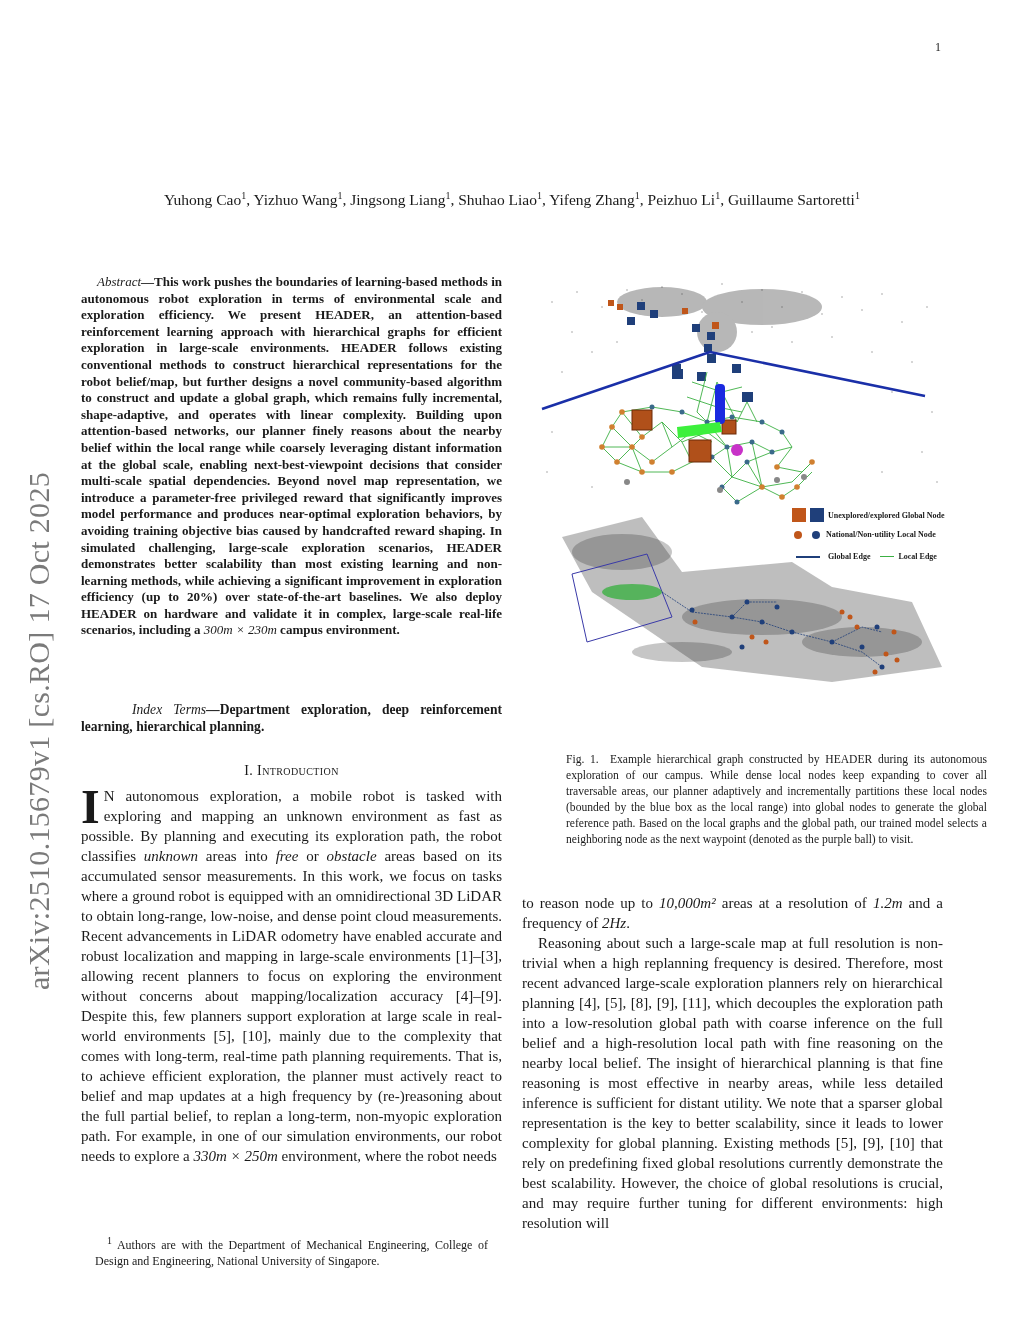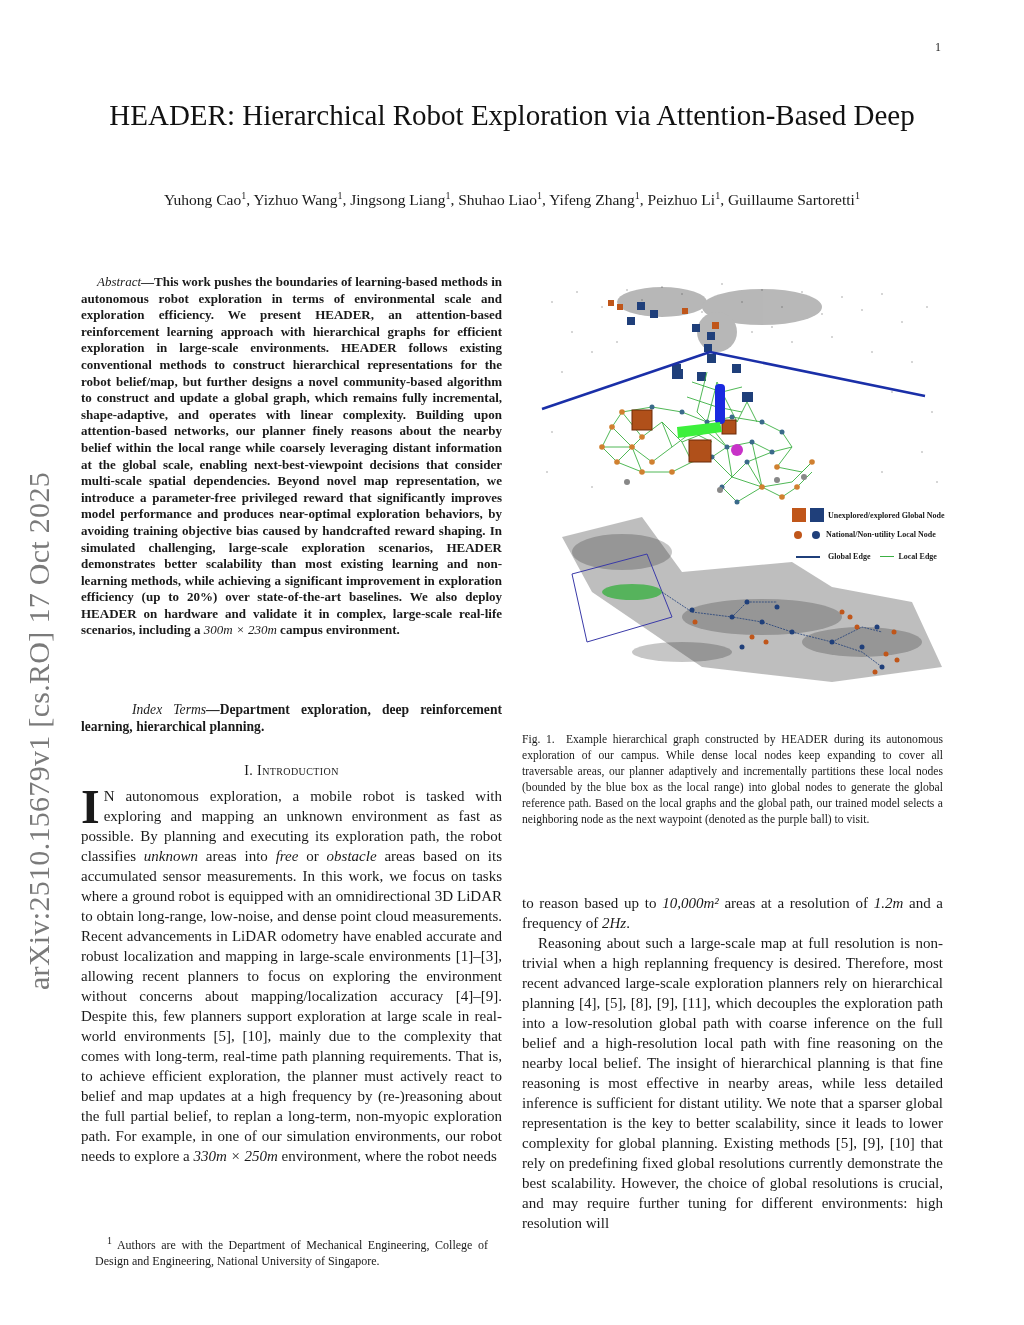--- a/index.html
+++ b/index.html
@@ -26,42 +26,41 @@
   .section-head { position: absolute; top: 763px; left: 81px; width: 421px; text-align: center;
                   font-size: 14px; letter-spacing: 0.4px; }
   .section-head .sc { font-variant: small-caps; }
   .intro { top: 786px; font-size: 15px; line-height: 20px; }
   .intro p { margin: 0; }
   .dropcap { float: left; font-size: 48px; line-height: 38px; font-weight: bold;
              margin: 2px 4px 0 0; }
   .footnote { top: 1219px; font-size: 12px; line-height: 16px; }
   .footnote p { margin: 14px; text-indent: 12px; }
   .figure { position: absolute; left: 532px; top: 272px; width: 420px; height: 440px; }
-  .caption { top: 732px; font-size: 11.6px; line-height: 16px; }
+  .caption { top: 752px; font-size: 11.6px; line-height: 16px; margin-left: 44px; }
   .caption p { margin: 0; }
   .right-body { top: 893px; font-size: 15px; line-height: 20px; }
   .right-body p { margin: 0; }
   .right-body p.indent { text-indent: 16px; }
   i.math { font-style: italic; }
   .legend { position: absolute; left: 760px; top: 508px; font-family: "Liberation Serif", serif;
             font-weight: bold; font-size: 8px; color: #1a1a1a; }
   .legend-row { position: absolute; white-space: nowrap; display: flex; align-items: center; padding-left: 32px; }
   .sq { display: inline-block; width: 14px; height: 14px; }
   .dot { display: inline-block; width: 8px; height: 8px; border-radius: 50%; }
   .line { display: inline-block; height: 2px; }
 </style>
 </head>
 <body>
 
 <div class="page-num">1</div>
 
 <div class="arxiv">arXiv:2510.15679v1  [cs.RO]  17 Oct 2025</div>
 
 <div class="title">
-  <div>HEADER: Hierarchical Robot Exploration via Attention-Based Deep</div>
 </div>
 
 <div class="authors">
   <span><span>Yuhong Cao</span><sup>1</sup></span>,
   <span><span>Yizhuo Wang</span><sup>1</sup></span>,
   <span><span>Jingsong Liang</span><sup>1</sup></span>,
   <span><span>Shuhao Liao</span><sup>1</sup></span>,
   <span><span>Yifeng Zhang</span><sup>1</sup></span>,
   <span><span>Peizhuo Li</span><sup>1</sup></span>,
   <span><span>Guillaume Sartoretti</span><sup>1</sup></span>
@@ -287,15 +286,15 @@
     <span class="line" style="background:#3cb043;width:14px;height:1px;margin-left:10px;margin-right:4px"></span>
     <span>Local Edge</span>
   </div>
 </div>
 
 <div class="col col-right caption">
   <p><span>Fig. 1.</span>&nbsp;&nbsp;<span>Example hierarchical graph constructed by HEADER during its autonomous exploration of our campus. While dense local nodes keep expanding to cover all traversable areas, our planner adaptively and incrementally partitions these local nodes (bounded by the blue box as the local range) into global nodes to generate the global reference path. Based on the local graphs and the global path, our trained model selects a neighboring node as the next waypoint (denoted as the purple ball) to visit.</span></p>
 </div>
 
 <div class="col col-right right-body">
-  <p><span>to reason based up to </span><i class="math">10,000m²</i><span> areas at a resolution of </span><i class="math">1.2m</i><span> and a frequency of </span><i class="math">2Hz</i><span>.</span></p>
+  <p><span>to reason node up to </span><i class="math">10,000m²</i><span> areas at a resolution of </span><i class="math">1.2m</i><span> and a frequency of </span><i class="math">2Hz</i><span>.</span></p>
   <p class="indent">Reasoning about such a large-scale map at full resolution is non-trivial when a high replanning frequency is desired. Therefore, most recent advanced large-scale exploration planners rely on hierarchical planning [4], [5], [8], [9], [11], which decouples the exploration path into a low-resolution global path with coarse inference on the full belief and a high-resolution local path with fine reasoning on the nearby local belief. The insight of hierarchical planning is that fine reasoning is most effective in nearby areas, while less detailed inference is sufficient for distant utility. We note that a sparser global representation is the key to better scalability, since it leads to lower complexity for global planning. Existing methods [5], [9], [10] that rely on predefining fixed global resolutions currently demonstrate the best scalability. However, the choice of global resolutions is crucial, and may require further tuning for different environments: high resolution will</p>
 </div>
 
 </body></html>

